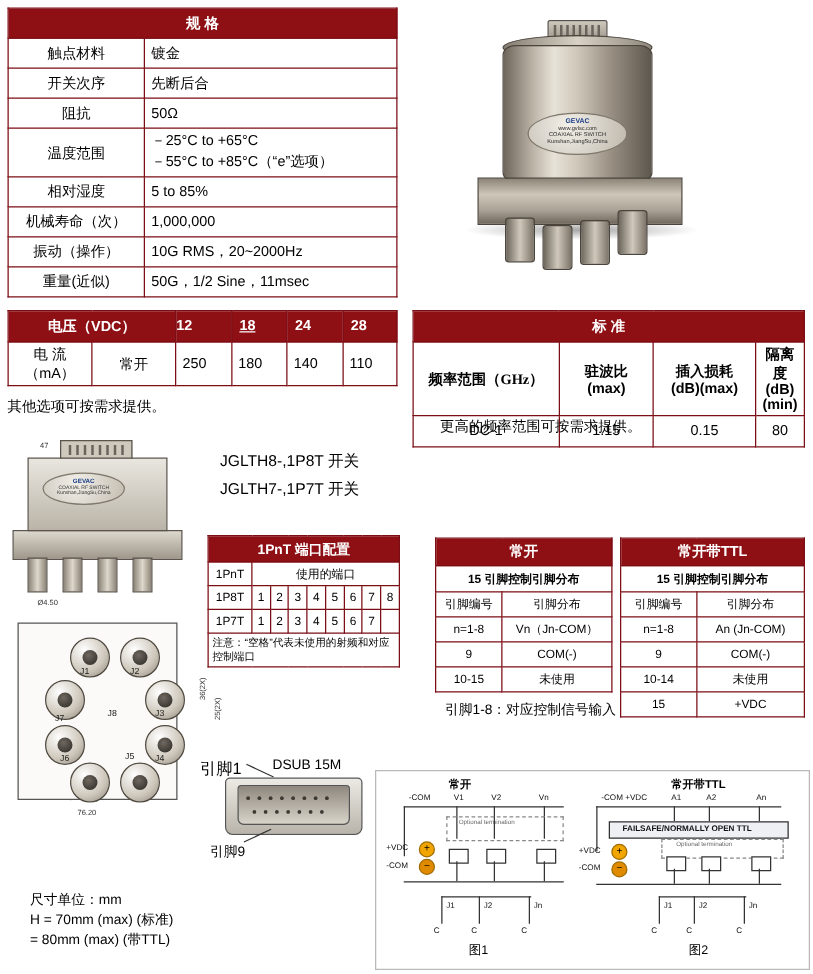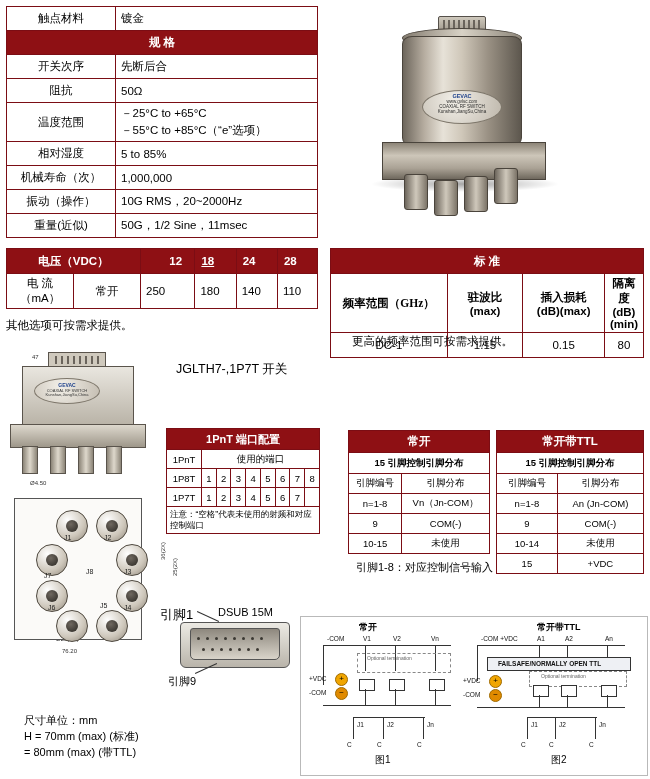--- a/index.html
+++ b/index.html
@@ -137,25 +137,25 @@
 
   
   #units{left:24px;top:712px;font-size:11px;line-height:16px;}
 </style>
 </head>
 <body>
 
 <table class="spec-tbl abs" id="spec">
   <tbody>
       <tr>
+        <td colspan="2" class="spec-hdr">规 格</td>
+      </tr>
+  <tr>
         <td class="lbl">触点材料</td>
       <td>镀金</td>
-      </tr>
-  <tr>
-        <td colspan="2" class="spec-hdr">规 格</td>
       </tr>
   <tr>
         <td class="lbl">开关次序</td>
       <td>先断后合</td>
       </tr>
   <tr>
         <td class="lbl">阻抗</td>
       <td>50Ω</td>
       </tr>
   <tr>
@@ -208,21 +208,21 @@
   <div class="sw-port" style="left:74px;top:168px;"></div>
   <div class="sw-port" style="left:104px;top:174px;"></div>
   <div class="sw-port" style="left:134px;top:170px;"></div>
   <div class="sw-port" style="left:164px;top:162px;"></div>
 </div>
 
 <table class="spec-tbl abs" id="volt">
   <tbody>
       <tr>
     <td class="vh" colspan="2" style="width:116px;">电压（VDC）</td>
-    <td class="vh" style="text-align:center;padding-left:21px;">12</td>
+    <td class="vh" style="text-align:left;padding-left:0;">12</td>
     <td class="vh" style="text-align:left;padding-left:6px;text-decoration:underline;">18</td>
     <td class="vh" style="text-align:left;padding-left:6px;">24</td>
     <td class="vh" style="text-align:left;padding-left:6px;">28</td>
   </tr>
   <tr>
     <td rowspan="2" style="width:56px;text-align:center;">
       <div>电 流</div>
       <div>（mA）</div>
     </td>
     <td rowspan="2" style="width:56px;text-align:center;">常开</td>
@@ -260,20 +260,21 @@
     <td>DC-1</td>
     <td>1.15</td>
     <td>0.15</td>
     <td>80</td>
   </tr>
 </tbody>
   </table>
 <div class="abs" id="note2">更高的频率范围可按需求提供。</div>
 
 <div class="abs" id="jgl">
+  <div>JGLTH8-,1P8T  开关</div>
   <div>JGLTH7-,1P7T  开关</div>
 </div>
 
 <div class="abs" id="dwg">
   <div class="dwg-cap">
     <i class="cl" style="left:6px;top:3px;width:2px;height:8px;"></i>
     <i class="cl" style="left:12px;top:3px;width:2px;height:8px;"></i>
     <i class="cl" style="left:18px;top:3px;width:2px;height:8px;"></i>
     <i class="cl" style="left:24px;top:3px;width:2px;height:8px;"></i>
     <i class="cl" style="left:30px;top:3px;width:2px;height:8px;"></i>

